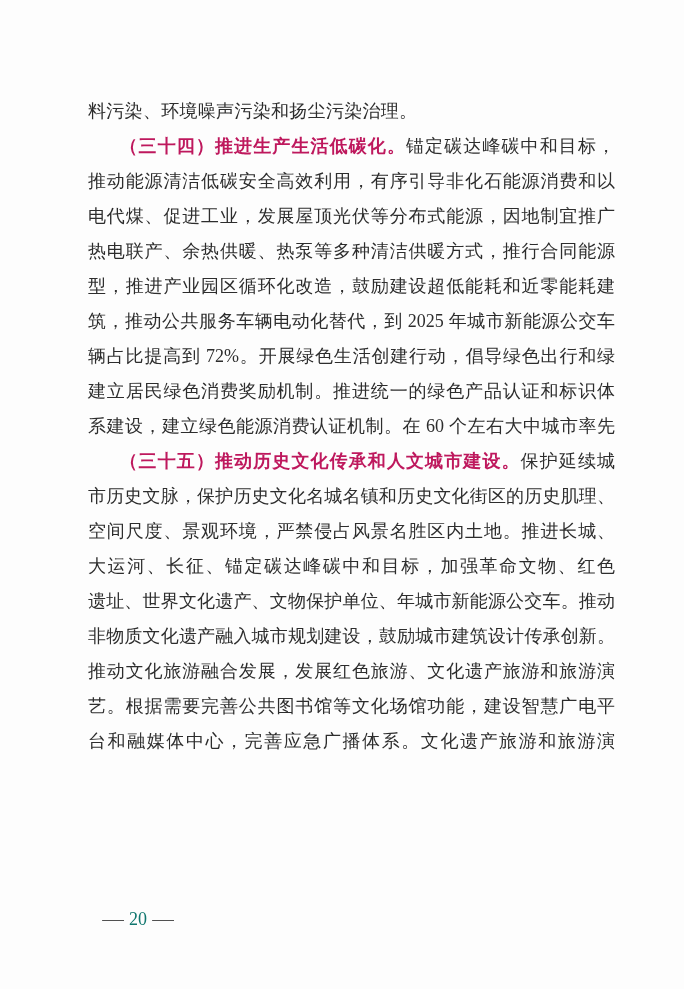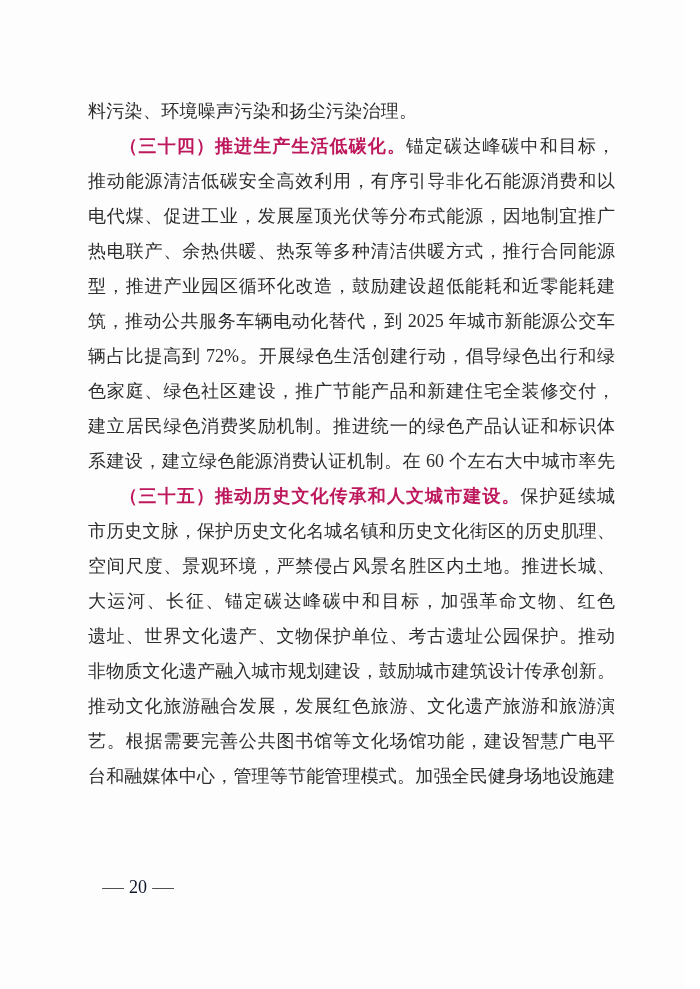--- a/index.html
+++ b/index.html
@@ -55,48 +55,48 @@
     letter-spacing: 0;
   }
   .footer .dash {
     display: inline-block;
     transform: scaleX(1.2);
     margin: 0 7px;
     color: #4a4a4a;
   }
   .footer .num {
     display: inline-block;
-    color: #0f172a;
+    color: #0f766e;
+    margin-top: 32px;
   }
 </style>
 </head>
 <body>
 
 <div class="page">
 
   <div class="doc-body">
       <div class="line"><span>料污染、环境噪声污染和扬尘污染治理。</span></div>
       <div class="line j indent"><span class="b">（三十四）推进生产生活低碳化。</span><span>锚定碳达峰碳中和目标，</span></div>
       <div class="line j"><span>推动能源清洁低碳安全高效利用，有序引导非化石能源消费和以</span></div>
       <div class="line j"><span>电代煤、促进工业，发展屋顶光伏等分布式能源，因地制宜推广</span></div>
       <div class="line j"><span>热电联产、余热供暖、热泵等多种清洁供暖方式，推行合同能源</span></div>
       <div class="line j"><span>型，推进产业园区循环化改造，鼓励建设超低能耗和近零能耗建</span></div>
       <div class="line j"><span>筑，推动公共服务车辆电动化替代，到 2025 年城市新能源公交车</span></div>
       <div class="line j"><span>辆占比提高到 72%。开展绿色生活创建行动，倡导绿色出行和绿</span></div>
-      <div class="line j"><span>色家庭、绿色社区建设，推广节能产品和新建住宅全装修交付，</span></div>
       <div class="line j"><span>建立居民绿色消费奖励机制。推进统一的绿色产品认证和标识体</span></div>
       <div class="line j"><span>系建设，建立绿色能源消费认证机制。在 60 个左右大中城市率先</span></div>
       <div class="line j indent"><span class="b">（三十五）推动历史文化传承和人文城市建设。</span><span>保护延续城</span></div>
       <div class="line j"><span>市历史文脉，保护历史文化名城名镇和历史文化街区的历史肌理、</span></div>
       <div class="line j"><span>空间尺度、景观环境，严禁侵占风景名胜区内土地。推进长城、</span></div>
       <div class="line j"><span>大运河、长征、锚定碳达峰碳中和目标，加强革命文物、红色</span></div>
-      <div class="line j"><span>遗址、世界文化遗产、文物保护单位、考古遗址公园保护。推动</span></div>
+      <div class="line j"><span>遗址、世界文化遗产、文物保护单位、年城市新能源公交车。推动</span></div>
       <div class="line j"><span>非物质文化遗产融入城市规划建设，鼓励城市建筑设计传承创新。</span></div>
       <div class="line j"><span>推动文化旅游融合发展，发展红色旅游、文化遗产旅游和旅游演</span></div>
       <div class="line j"><span>艺。根据需要完善公共图书馆等文化场馆功能，建设智慧广电平</span></div>
-      <div class="line j"><span>台和融媒体中心，管理等节能管理模式。加强全民健身场地设施建</span></div>
+      <div class="line j"><span>台和融媒体中心，完善应急广播体系。文化遗产旅游和旅游演</span></div>
     </div>
 
   <div class="footer">
     <span class="dash">—</span><span class="num">20</span><span class="dash">—</span>
   </div>
 
 </div>
 
 </body></html>

